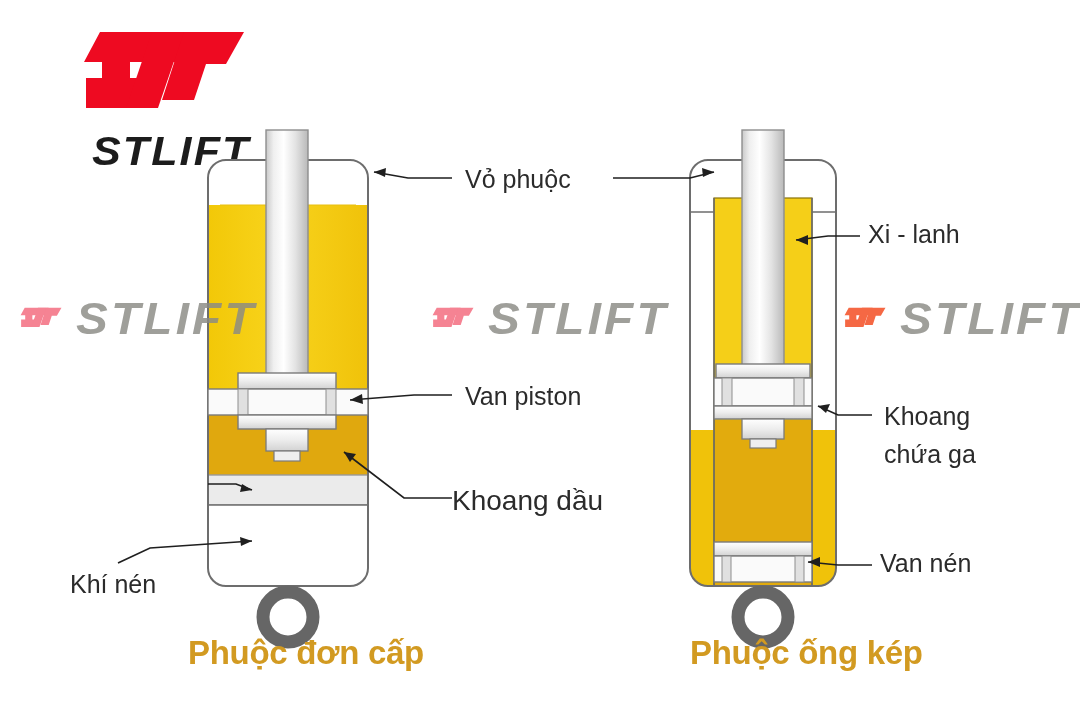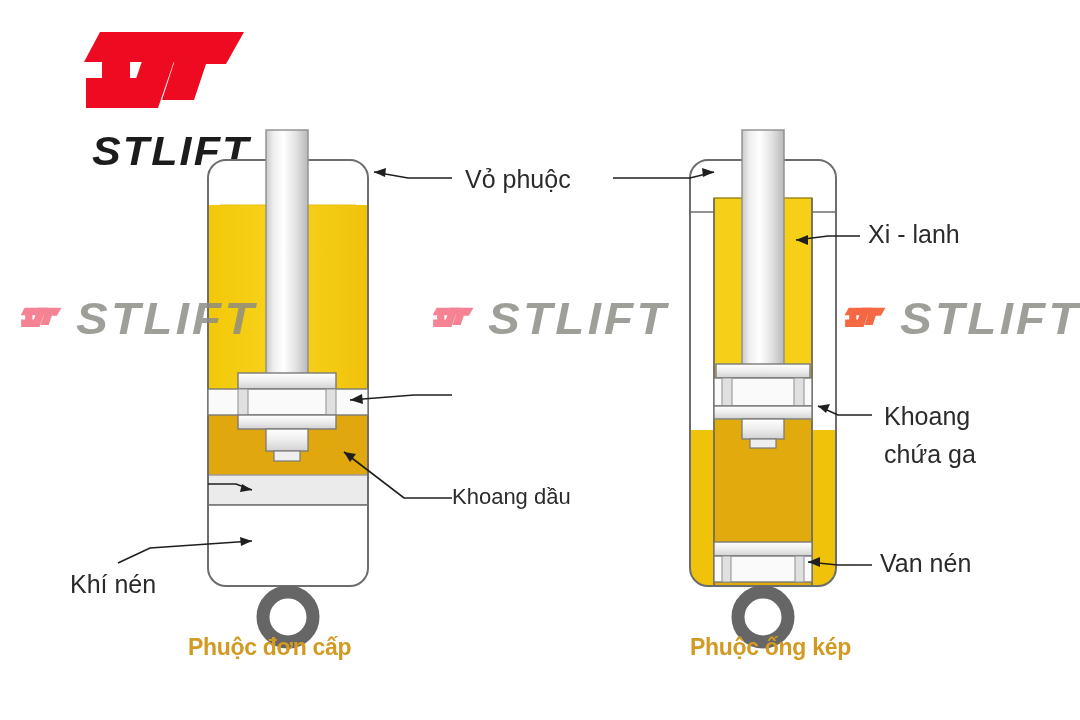--- a/index.html
+++ b/index.html
@@ -84,21 +84,21 @@
   }
 
   
   .device { position: absolute; }
 
   
   .caption {
     position: absolute;
     font-family: "Liberation Sans", sans-serif;
     font-weight: bold;
-    font-size: 23px;
+    font-size: 33px;
     color: #d29a21;
     white-space: nowrap;
     letter-spacing: -0.3px;
   }
 
   
   .label {
     position: absolute;
     font-family: "Liberation Sans", sans-serif;
     font-size: 25px;
@@ -291,22 +291,23 @@
       <path d="M872 415 L838 415 L818 406"></path>
       <polygon points="818,406 830,404 826,413" fill="#1f1f1f" stroke="none"></polygon>
 
       <path d="M872 565 L838 565 L808 562"></path>
       <polygon points="808,562 820,557 820,567" fill="#1f1f1f" stroke="none"></polygon>
     </g>
   </svg>
 
   <div class="label" style="left:465px; top:163px;text-align:center;">Vỏ phuộc</div>
 
-
-  <div class="label" style="left:452px; top:483px; font-size:22px;">Khoang dầu</div>
+  <div class="label" style="left:465px; top:380px;">Van piston</div>
+
+  <div class="label" style="left:452px; top:483px; font-size:28px;">Khoang dầu</div>
 
 
   <div class="label" style="left:70px; top:568px;">Khí nén</div>
 
   <div class="label" style="left:868px; top:218px;">Xi - lanh</div>
 
   <div class="label" style="left:884px; top:400px;">Khoang</div>
   <div class="label" style="left:884px; top:438px;text-align:center;">chứa ga</div>
 
   <div class="label" style="left:880px; top:547px;">Van nén</div>

